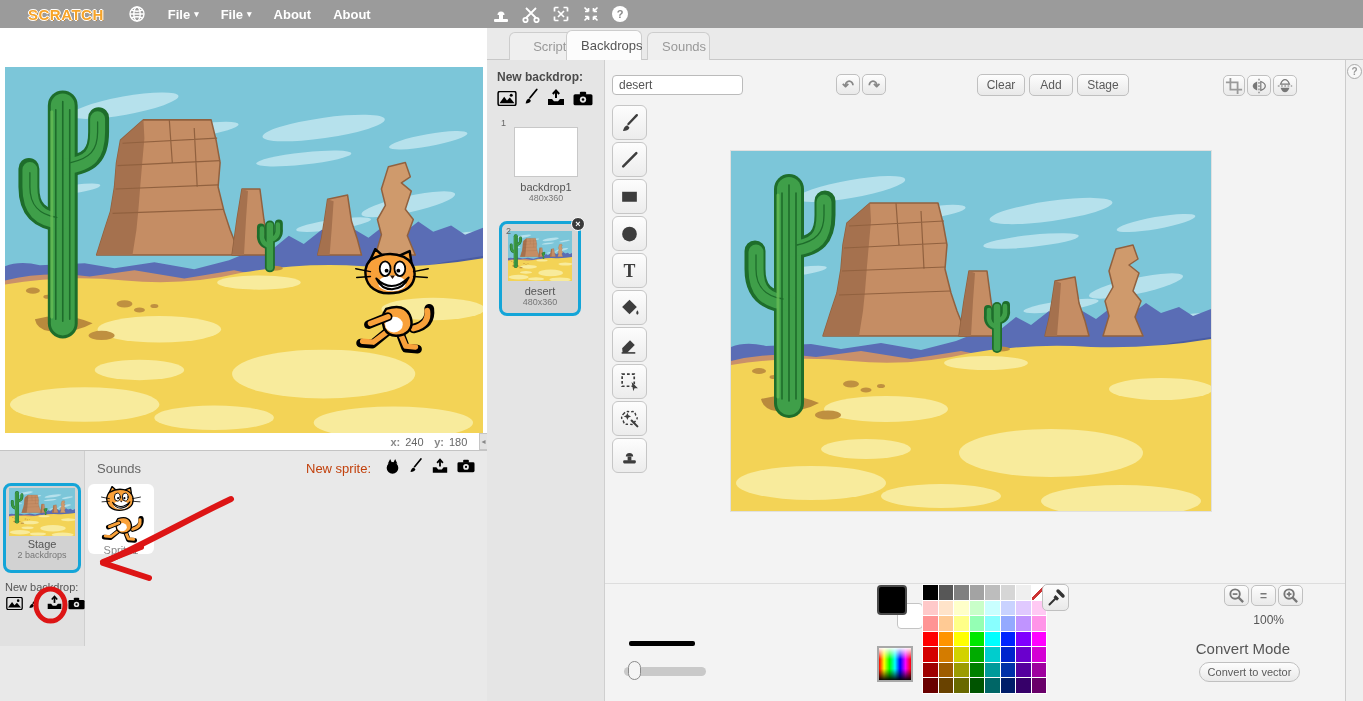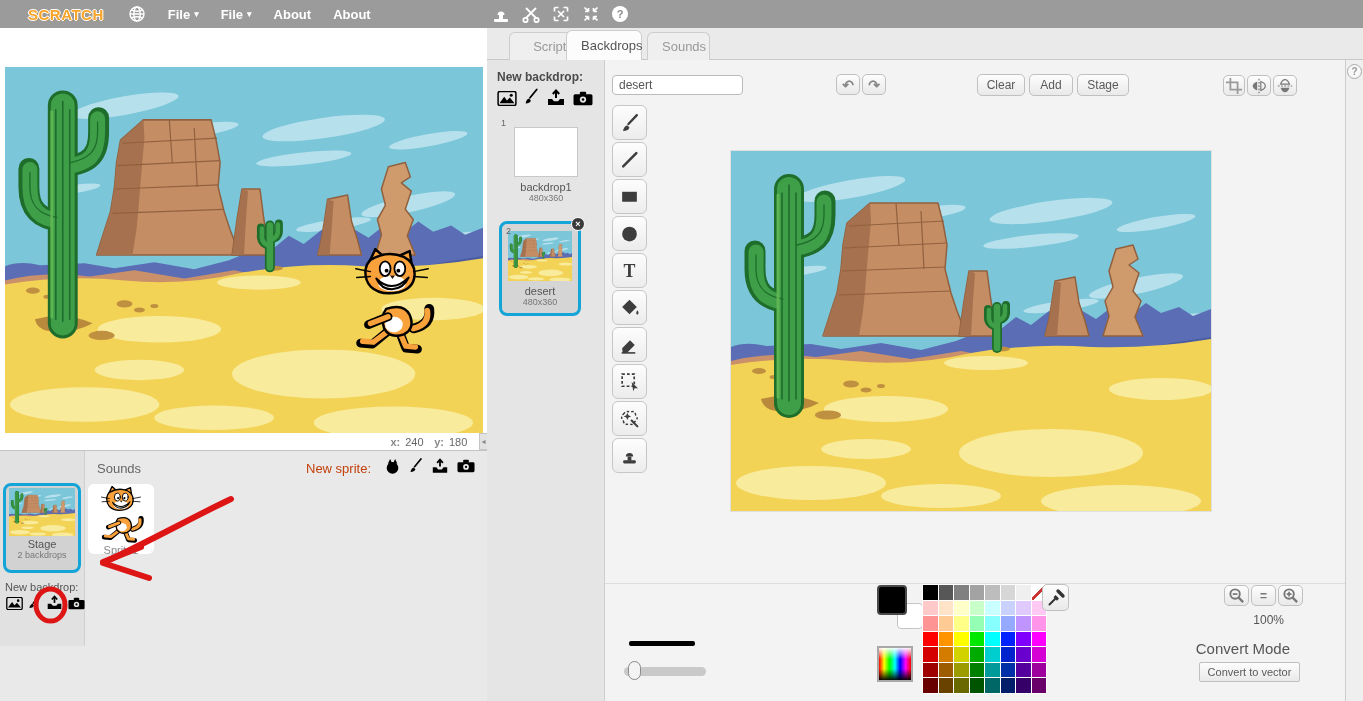--- a/index.html
+++ b/index.html
@@ -105,21 +105,21 @@
       linear-gradient(to right,#f00 0%,#ff0 16%,#0f0 33%,#0ff 50%,#00f 66%,#f0f 83%,#f00 100%); }
   .palette { position:absolute; left:317px; top:0px; display:grid; grid-template-columns:repeat(8,14.5px); grid-auto-rows:14.5px;
              gap:1px; background:#fff; padding:1px; }
   .pcell { width:14.5px; height:14.5px; }
   .ptrans { background:linear-gradient(135deg, transparent 43%, #c33 43%, #c33 57%, transparent 57%), #fff; }
   .eyedrop-btn { position:absolute; left:437px; top:0px; width:27px; height:27px; border-radius:5px; color:#333; }
   .zoom-group { position:absolute; right:42px; top:1px; display:flex; gap:2px; }
   .zoom-group .pbtn { width:25px; height:21px; color:#777; }
   .zoom-level { position:absolute; right:61px; top:29px; width:60px; text-align:right; font-size:12px; color:#555; }
   .mode-label { position:absolute; right:55px; top:56px; width:200px; text-align:right; font-size:15px; color:#555; }
-  .convert-btn { position:absolute; right:45px; top:78px; width:101px; height:20px; border-radius:2px; font-size:11px; }
+  .convert-btn { position:absolute; right:45px; top:78px; width:101px; height:20px; border-radius:10px; font-size:11px; }
 
   
   .help-rail { position:absolute; left:1345px; top:60px; width:18px; height:641px; background:#efefef; border-left:1px solid #ccc; }
   .rail-help { position:absolute; left:1px; top:4px; width:15px; height:15px; border:1.5px solid #aaa; border-radius:50%;
                color:#999; font-size:10px; font-weight:700; display:flex; align-items:center; justify-content:center; padding:0; background:#f8f8f8; }
 
   .annotation { position:absolute; left:0; top:0; z-index:60; pointer-events:none; }
   .red-stroke { stroke:#dd1515; fill:none; stroke-linecap:round; }
 </style>
 </head>

